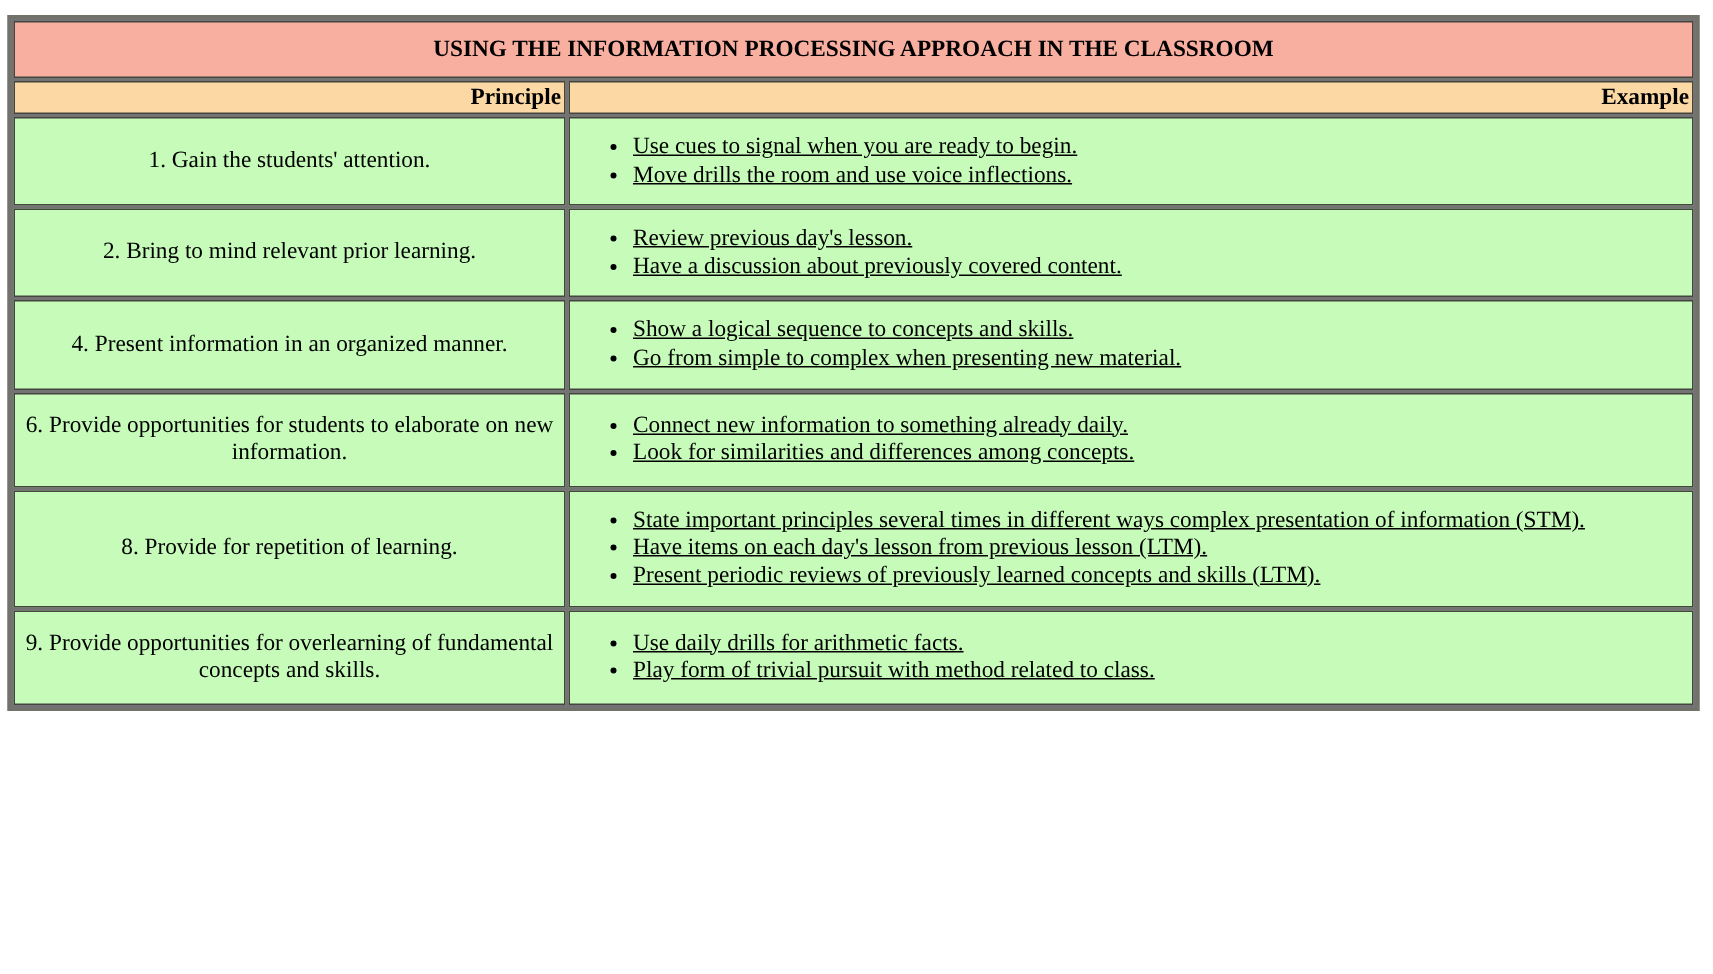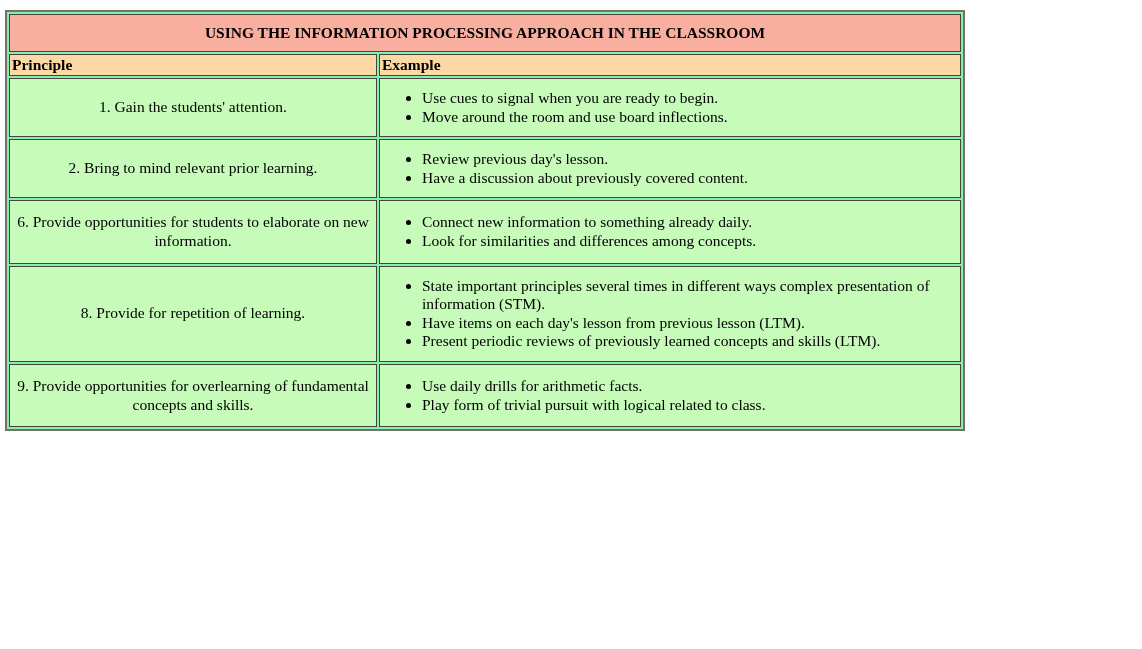--- a/index.html
+++ b/index.html
@@ -6,57 +6,58 @@
     background: #ffffff;
     margin: 0;
     padding: 0;
   }
   body {
     padding: 10px 5px;
     font-family: "Liberation Serif", "DejaVu Serif", serif;
     color: #000000;
   }
   table.ipa-table {
-    width: 960px;
+    width: 1128px;
     table-layout: fixed;
     border-collapse: separate;
     border-spacing: 2px;
     border: 2px solid #72726a;
-    background: #86efac;
+    background: #737373;
   }
   table.ipa-table col.col-principle { width: 368px; }
   table.ipa-table td,
   table.ipa-table th {
     border: 1px solid #45453f;
     font-size: 15.5px;
     vertical-align: middle;
   }
   td.title-cell {
     background: var(--title-bg, #f9afa0);
     text-align: center;
     font-weight: bold;
     font-size: 16px;
     padding: 9px 2px;
   }
   th.col-header {
     background: var(--header-bg, #fcd9a4);
-    text-align: left;
+    text-align: right;
     font-weight: bold;
     font-size: 16px;
     padding: 1px 2px;
   }
   td.principle-cell {
     background: var(--row-bg, #c6fbba);
     padding: 12px 3px;
     line-height: 1.2;
     text-align: center;
   }
   td.example-cell {
     background: var(--row-bg, #c6fbba);
     padding: 0 4px;
+    text-decoration: underline;
   }
   td.example-cell ul {
     margin: 10px 0;
     padding-left: 38px;
   }
   td.example-cell li {
     line-height: 1.2;
   }
 </style>
 </head>
@@ -73,30 +74,39 @@
     </tr>
     <tr>
       <th class="col-header">Principle</th>
       <th class="col-header">Example</th>
     </tr>
   <tr>
         <td class="principle-cell">1. Gain the students' attention.</td>
         <td class="example-cell">
           <ul>
             <li>Use cues to signal when you are ready to begin.</li>
-            <li>Move around the room and use board inflections.</li>
+            <li>Move drills the room and use voice inflections.</li>
           </ul>
         </td>
       </tr>
       <tr>
         <td class="principle-cell">2. Bring to mind relevant prior learning.</td>
         <td class="example-cell">
           <ul>
             <li>Review previous day's lesson.</li>
             <li>Have a discussion about previously covered content.</li>
+          </ul>
+        </td>
+      </tr>
+      <tr>
+        <td class="principle-cell">4. Present information in an organized manner.</td>
+        <td class="example-cell">
+          <ul>
+            <li>Show a logical sequence to concepts and skills.</li>
+            <li>Go from simple to complex when presenting new material.</li>
           </ul>
         </td>
       </tr>
       <tr>
         <td class="principle-cell">6. Provide opportunities for students to elaborate on new information.</td>
         <td class="example-cell">
           <ul>
             <li>Connect new information to something already daily.</li>
             <li>Look for similarities and differences among concepts.</li>
           </ul>
@@ -110,18 +120,18 @@
             <li>Have items on each day's lesson from previous lesson (LTM).</li>
             <li>Present periodic reviews of previously learned concepts and skills (LTM).</li>
           </ul>
         </td>
       </tr>
       <tr>
         <td class="principle-cell">9. Provide opportunities for overlearning of fundamental concepts and skills.</td>
         <td class="example-cell">
           <ul>
             <li>Use daily drills for arithmetic facts.</li>
-            <li>Play form of trivial pursuit with logical related to class.</li>
+            <li>Play form of trivial pursuit with method related to class.</li>
           </ul>
         </td>
       </tr>
     </tbody>
 </table>
 
 </body></html>

